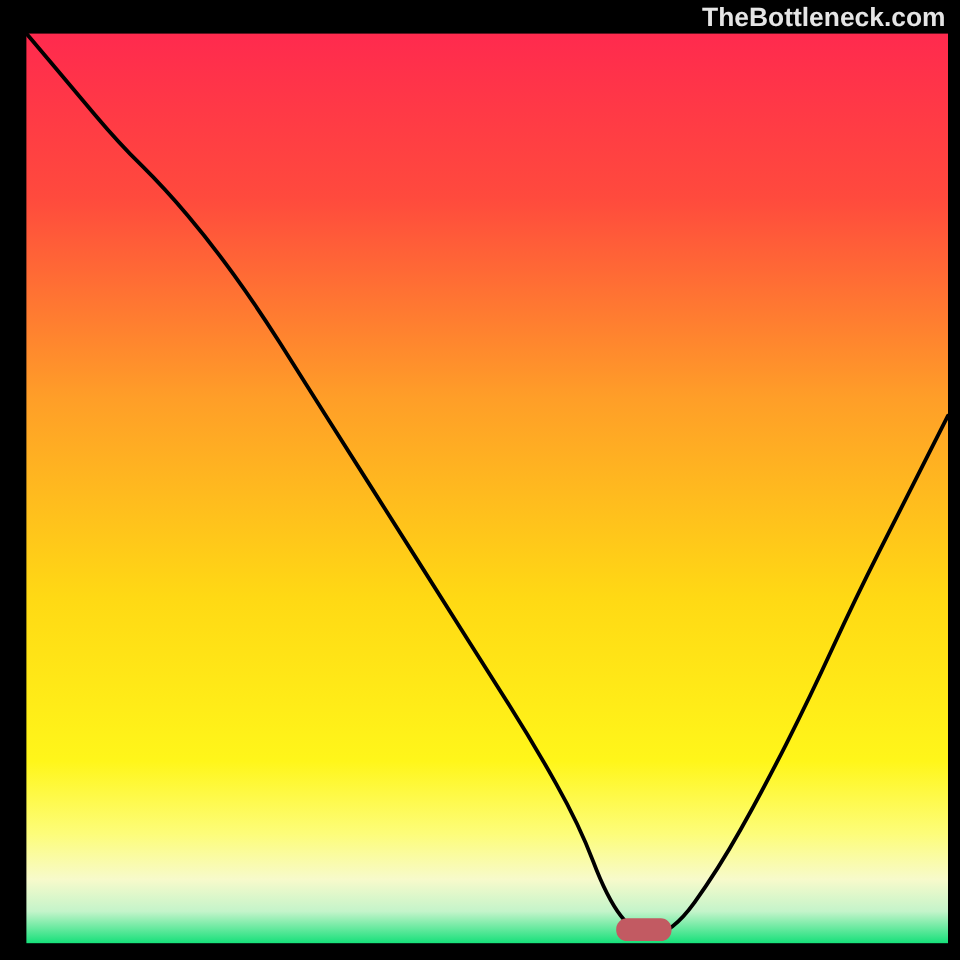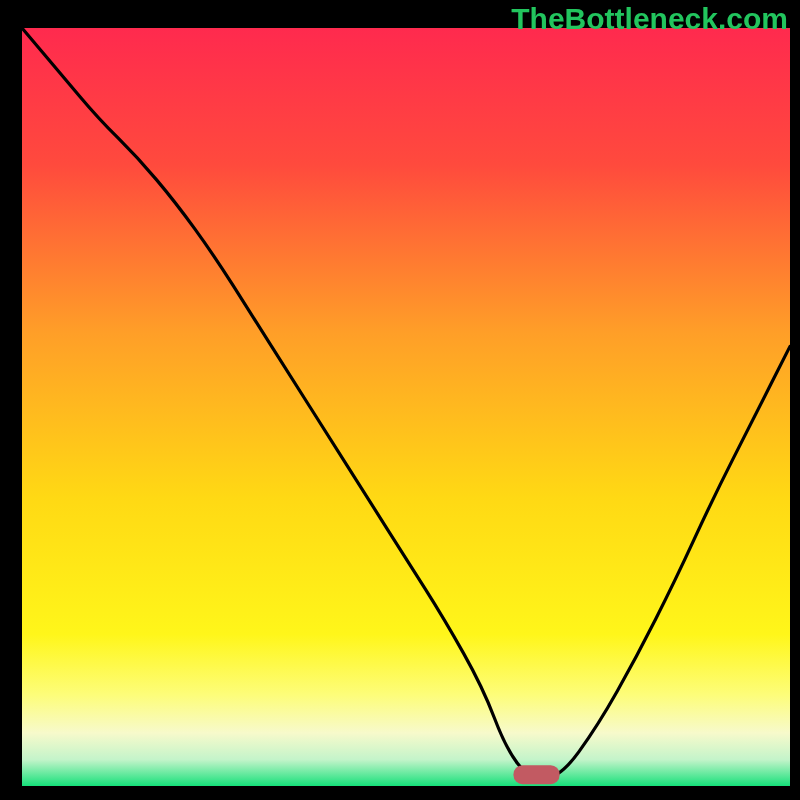--- a/index.html
+++ b/index.html
@@ -14,23 +14,23 @@
     position: relative;
     width: 800px;
     height: 800px;
     background: #000;
   }
   .watermark {
     position: absolute;
     top: 2px;
     right: 12px;
     font-family: Arial, Helvetica, sans-serif;
-    font-size: 30px;
+    font-size: 22px;
     font-weight: 600;
-    color: #22c55e;
+    color: #e5e5e5;
     z-index: 10;
   }
   svg {
     display: block;
   }
 </style>
 </head>
 <body>
 
 <div class="container">

